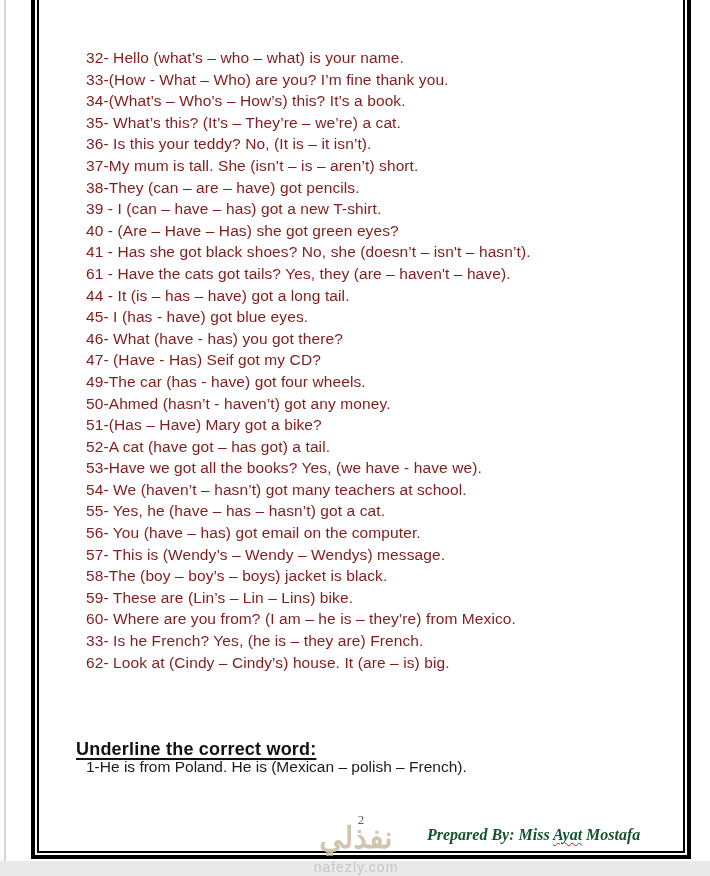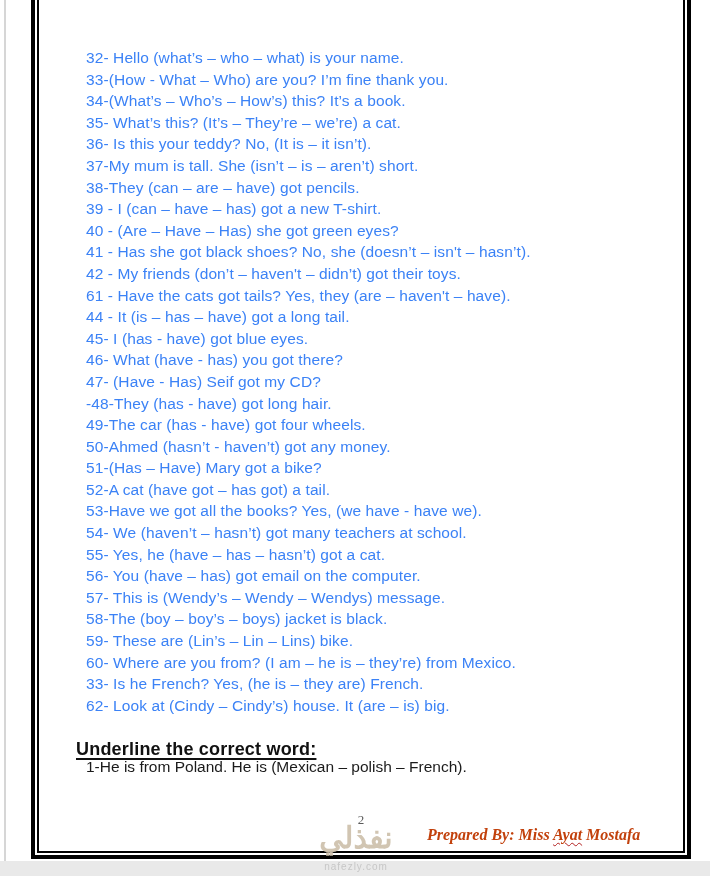--- a/index.html
+++ b/index.html
@@ -28,21 +28,21 @@
     border: 4px solid #000;
     box-sizing: border-box;
     z-index: 1;
   }
   .frame-inner {
     position: absolute; left: 2px; top: 2px; right: 2px; bottom: 2px;
     border: 2px solid #000;
   }
   .questions {
     position: absolute; left: 86px; top: 47px;
-    font-size: 15.5px; color: #3b82f6;
+    font-size: 15.5px; color: #7f1d1d;
     z-index: 2;
   }
   .question-line {
     height: 21.6px; line-height: 21.6px;
     white-space: nowrap;
     letter-spacing: 0.1px;
   }
   .section-heading {
     position: absolute; left: 76px; top: 739px;
     font-size: 18px; font-weight: bold; color: #111;
@@ -62,21 +62,21 @@
     position: absolute; left: 0; top: 812px;
     width: 722px; text-align: center;
     font-family: "Liberation Serif", serif;
     font-size: 13px; color: #5a5a5a;
     z-index: 2;
   }
   .prepared-by {
     position: absolute; left: 427px; top: 826px;
     font-family: "Liberation Serif", serif;
     font-style: italic; font-weight: bold;
-    font-size: 16px; color: #c2410c;
+    font-size: 16px; color: #14532d;
     white-space: nowrap;
     z-index: 2;
     text-align: center;
   }
   .misspelled {
     text-decoration: underline;
     text-decoration-style: wavy;
     text-decoration-thickness: 1px;
     text-underline-offset: 2px;
   }
@@ -86,21 +86,21 @@
     z-index: 3;
     pointer-events: none;
   }
   .watermark-logo {
     font-size: 30px; font-weight: bold;
     line-height: 36px;
     direction: rtl;
     opacity: 0.95;
   }
   .watermark-domain {
-    font-size: 10px;
+    font-size: 14px;
     letter-spacing: 1px;
     line-height: 14px;
     margin-top: 4px;
   }
 </style>
 </head>
 <body>
 
 <div class="page-edge-line"></div>
 <div class="outside-strip"></div>
@@ -113,27 +113,25 @@
     <div class="question-line">32- Hello (what’s – who – what) is your name.</div>
     <div class="question-line">33-(How - What – Who) are you? I’m fine thank you.</div>
     <div class="question-line">34-(What’s – Who’s – How’s) this? It’s a book.</div>
     <div class="question-line">35- What’s this? (It’s – They’re – we’re) a cat.</div>
     <div class="question-line">36- Is this your teddy? No, (It is – it isn’t).</div>
     <div class="question-line">37-My mum is tall. She (isn’t – is – aren’t) short.</div>
     <div class="question-line">38-They (can – are – have) got pencils.</div>
     <div class="question-line">39 - I (can – have – has) got a new T-shirt.</div>
     <div class="question-line">40 - (Are – Have – Has) she got green eyes?</div>
     <div class="question-line">41 - Has she got black shoes? No, she (doesn’t – isn't – hasn’t).</div>
-    <div class="question-line">42 - My friends (don’t – haven't – didn’t) got their toys.</div>
     <div class="question-line">61 - Have the cats got tails? Yes, they (are – haven't – have).</div>
     <div class="question-line">44 - It (is – has – have) got a long tail.</div>
     <div class="question-line">45- I (has - have) got blue eyes.</div>
     <div class="question-line">46- What (have - has) you got there?</div>
     <div class="question-line">47- (Have - Has) Seif got my CD?</div>
-    <div class="question-line">-48-They (has - have) got long hair.</div>
     <div class="question-line">49-The car (has - have) got four wheels.</div>
     <div class="question-line">50-Ahmed (hasn’t - haven’t) got any money.</div>
     <div class="question-line">51-(Has – Have) Mary got a bike?</div>
     <div class="question-line">52-A cat (have got – has got) a tail.</div>
     <div class="question-line">53-Have we got all the books? Yes, (we have - have we).</div>
     <div class="question-line">54- We (haven’t – hasn’t) got many teachers at school.</div>
     <div class="question-line">55- Yes, he (have – has – hasn’t) got a cat.</div>
     <div class="question-line">56- You (have – has) got email on the computer.</div>
     <div class="question-line">57- This is (Wendy’s – Wendy – Wendys) message.</div>
     <div class="question-line">58-The (boy – boy’s – boys) jacket is black.</div>

